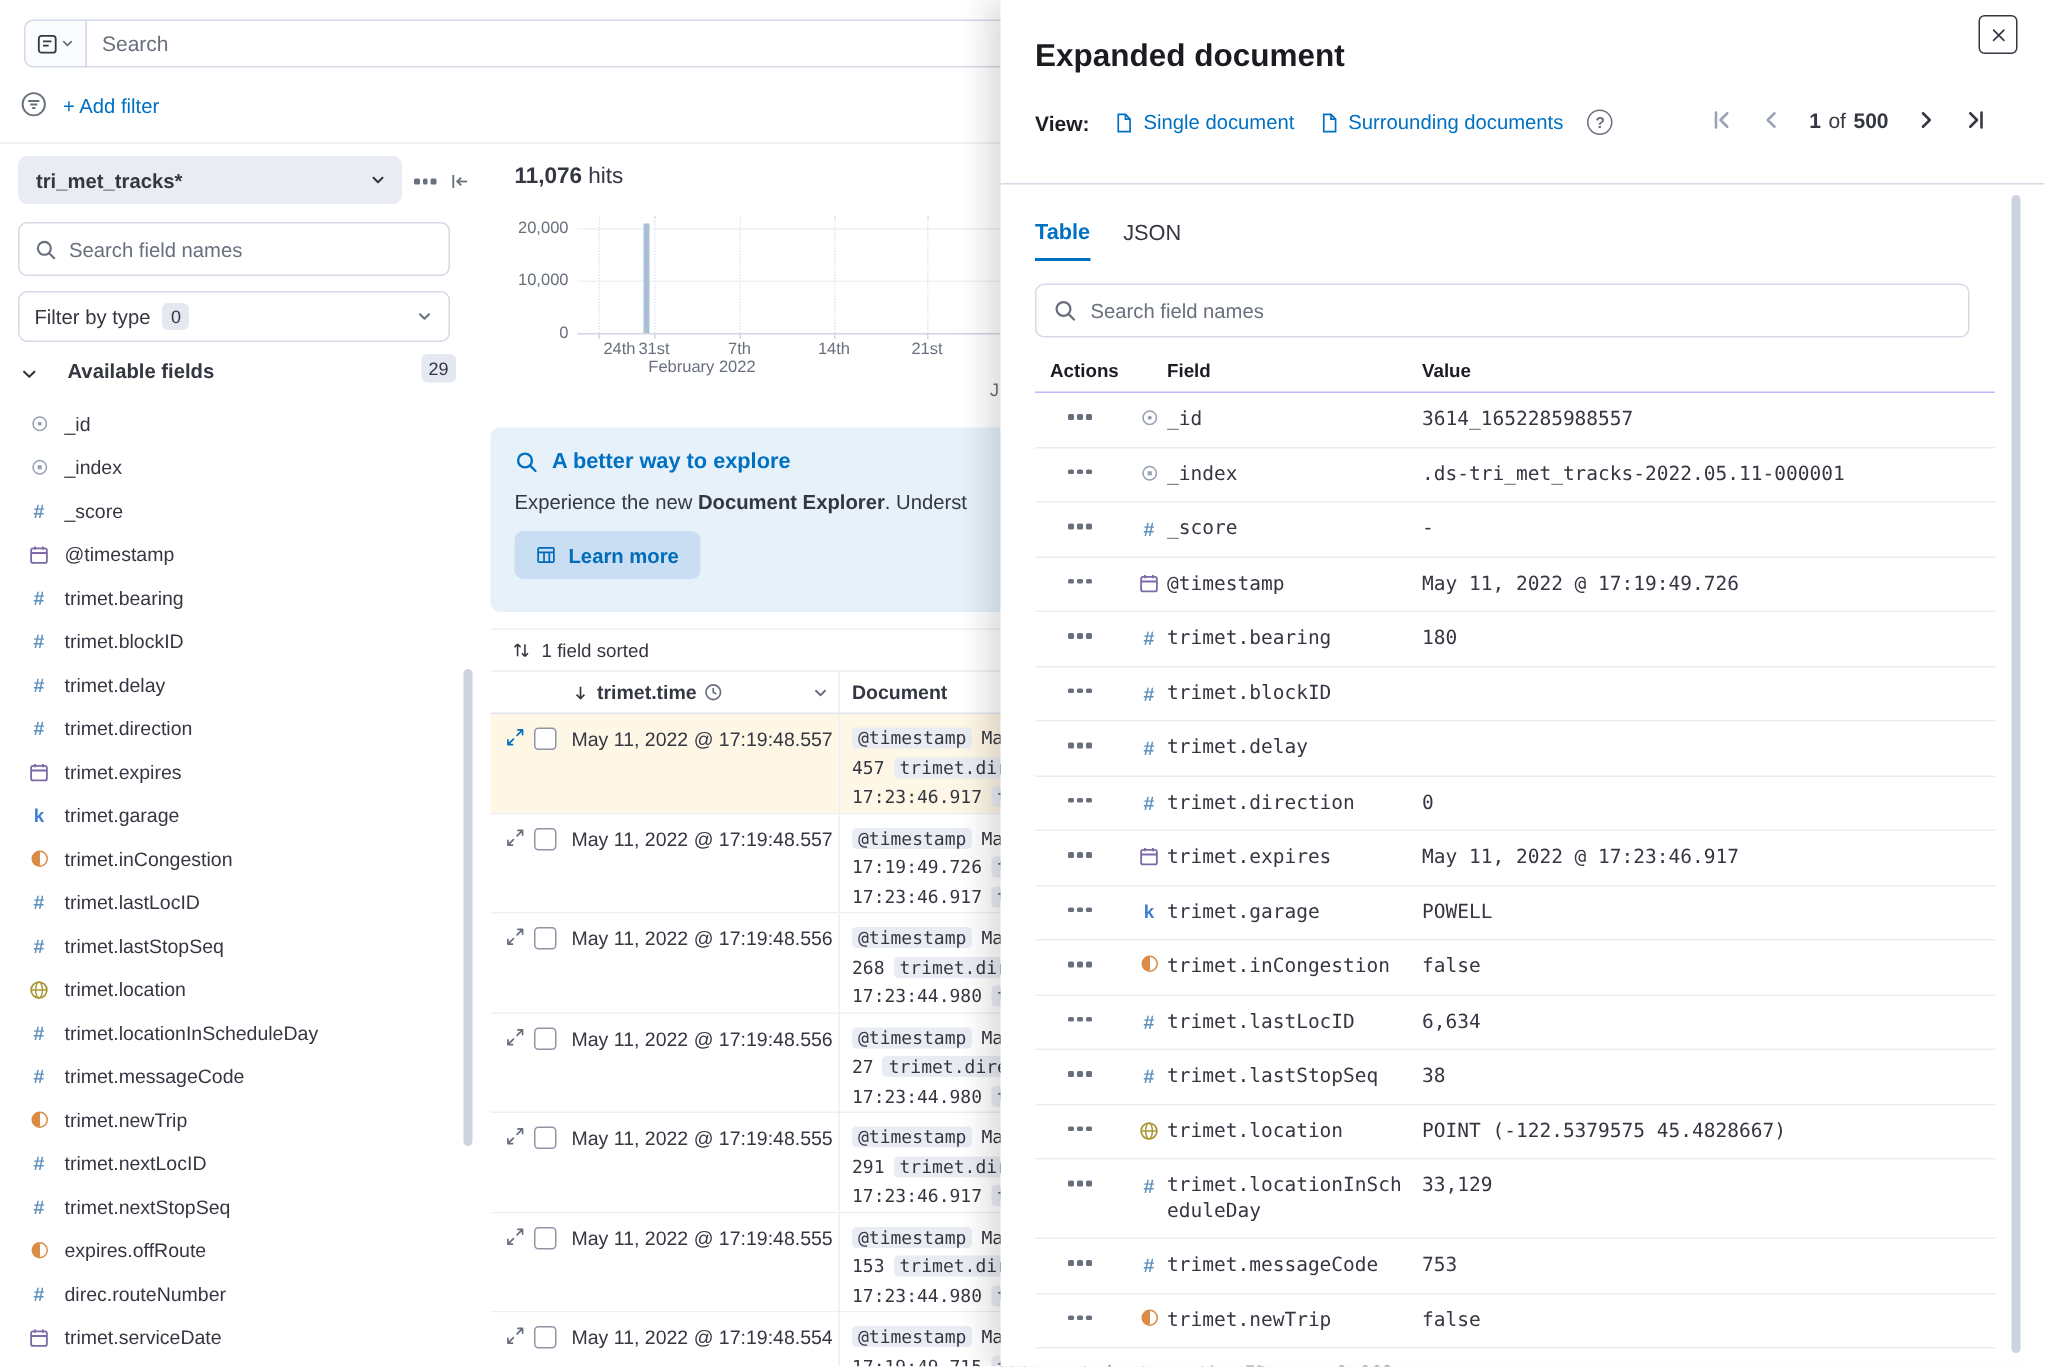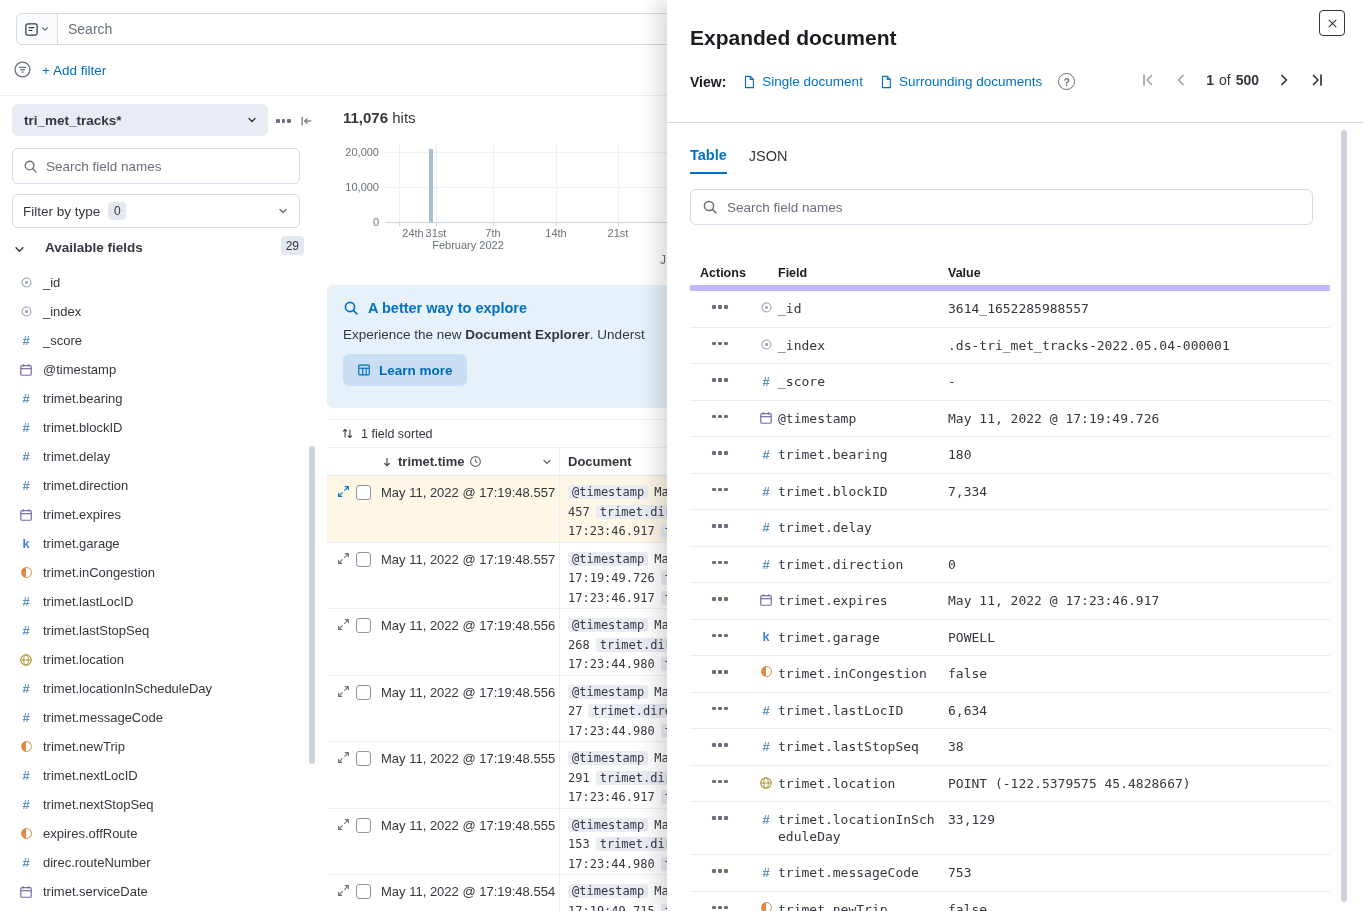--- a/index.html
+++ b/index.html
@@ -89,21 +89,21 @@
   .pbtn.disabled { color: #9aa3b5; }
   .ptext { display: flex; gap: 5px; align-items: center; }
   .ptext b { font-weight: 700; }
   .fl-divider { position: absolute; left: 0; top: 122px; width: 100%; height: 1px; background: #d3dae6; }
   .fl-tabs { position: absolute; left: 23px; top: 147px; display: flex; gap: 22px; font-size: 14.5px; }
   .ftab { padding-bottom: 9px; cursor: pointer; background: none; border: none; font-size: 14.5px; color: #343741; }
   .ftab.active { color: #0071c2; font-weight: 600; border-bottom: 2px solid #0071c2; }
   .fl-search { position: absolute; left: 23px; top: 189px; width: 623px; height: 36px; border: 1px solid #d3dae6; border-radius: 6px; display: flex; align-items: center; gap: 9px; padding: 0 11px; color: #69707d; background: #fff; }
   .fl-search input { flex: 1; border: none; outline: none; font-size: 13.5px; color: #343741; background: transparent; }
   .fl-table { position: absolute; left: 23px; top: 232px; width: 640px; }
-  .ft-head { display: flex; height: 30px; align-items: center; font-size: 12.5px; font-weight: 700; color: #1a1c21; border-bottom: 6px solid #c4b5fd; margin-top: 29px; }
+  .ft-head { display: flex; height: 30px; align-items: center; font-size: 12.5px; font-weight: 700; color: #1a1c21; border-bottom: 1px solid #c4b5fd; }
   .c-act { width: 58px; flex: none; padding-left: 10px; }
   .c-field { width: 194px; flex: none; padding-left: 30px; }
   .c-val { flex: 1; padding-left: 6px; }
   .ft-row { display: flex; min-height: 35px; border-bottom: 1px solid #e9edf2; padding: 10px 0 9px; align-items: flex-start; }
   .fr-act { width: 58px; flex: none; display: flex; gap: 2.5px; padding-left: 22px; margin-top: 4px; cursor: pointer; background: none; border: none; }
   .fr-act span { width: 3.5px; height: 3.5px; background: #69707d; border-radius: 1px; display: block; }
   .fr-field { width: 194px; flex: none; display: flex; gap: 4px; padding-left: 10px; align-items: flex-start; }
   .fr-ftext { font-family: "DejaVu Sans Mono", monospace; font-size: 13px; width: 164px; word-break: break-all; line-height: 16.5px; }
   .fr-val { flex: 1; padding-left: 6px; font-family: "DejaVu Sans Mono", monospace; font-size: 13px; line-height: 16.5px; }
   .fl-scroll { position: absolute; left: 674px; top: 130px; width: 6px; height: 772px; background: #ccd3de; border-radius: 3px; }
@@ -706,21 +706,21 @@
             </button>
             <div class="fr-field">
               <span class="tkwrap">
                 <svg width="13" height="13" viewBox="0 0 16 16">
                   <circle cx="8" cy="8" r="5.5" fill="none" stroke="#98a2b3" stroke-width="1.3"></circle>
                   <rect x="6.3" y="6.3" width="3.4" height="3.4" fill="#98a2b3"></rect>
                 </svg>
               </span>
               <span class="fr-ftext">_index</span>
             </div>
-            <div class="fr-val">.ds-tri_met_tracks-2022.05.04-000001</div>
+            <div class="fr-val">.ds-tri_met_tracks-2022.05.11-000001</div>
           </div>
           <div class="ft-row">
             <button class="fr-act">
               <span></span>
               <span></span>
               <span></span>
             </button>
             <div class="fr-field">
               <span class="tkwrap">
                 <span class="tk-num">#</span>
@@ -767,21 +767,20 @@
               <span></span>
               <span></span>
               <span></span>
             </button>
             <div class="fr-field">
               <span class="tkwrap">
                 <span class="tk-num">#</span>
               </span>
               <span class="fr-ftext">trimet.blockID</span>
             </div>
-            <div class="fr-val">7,334</div>
           </div>
           <div class="ft-row">
             <button class="fr-act">
               <span></span>
               <span></span>
               <span></span>
             </button>
             <div class="fr-field">
               <span class="tkwrap">
                 <span class="tk-num">#</span>

